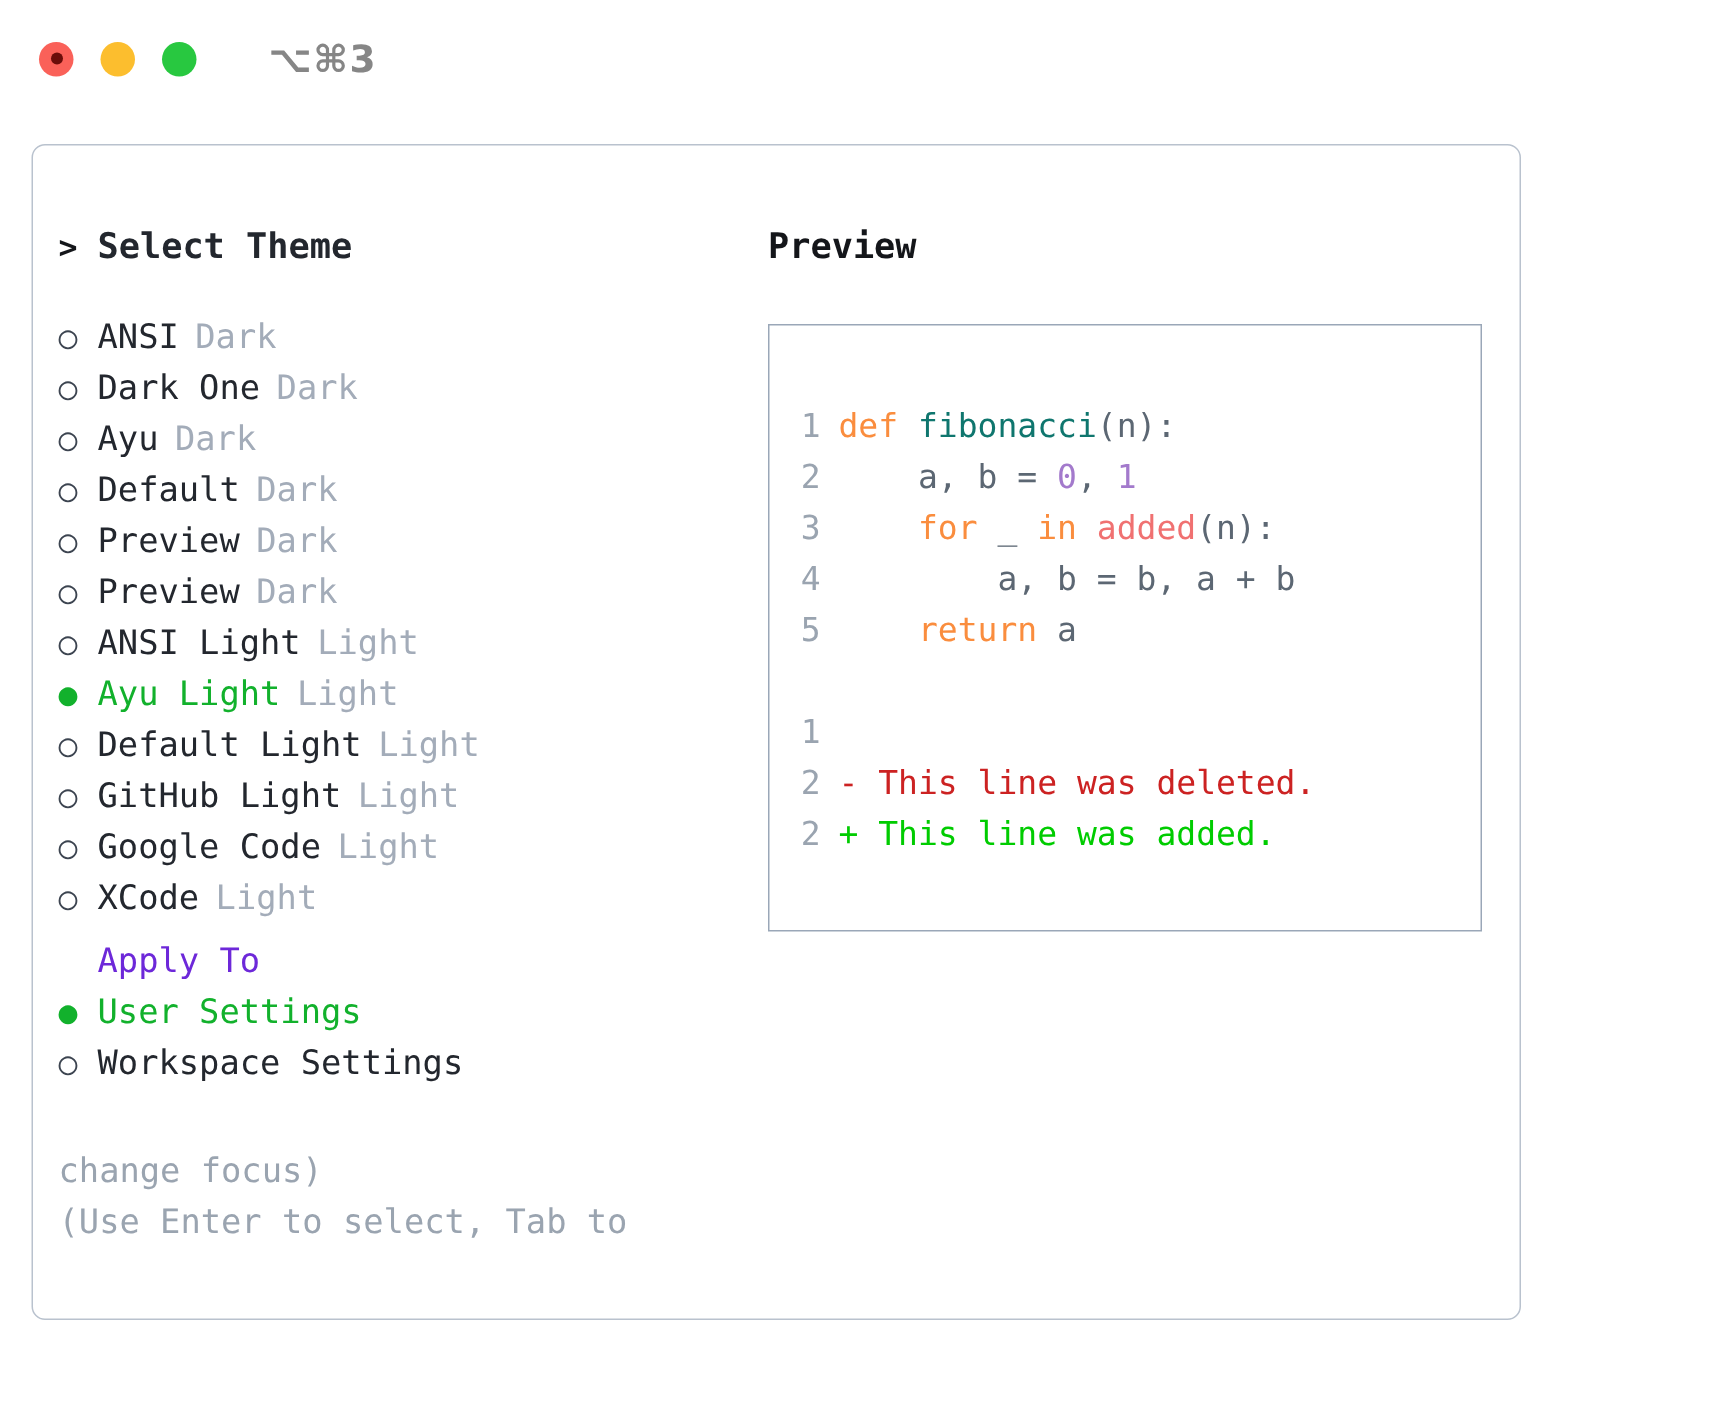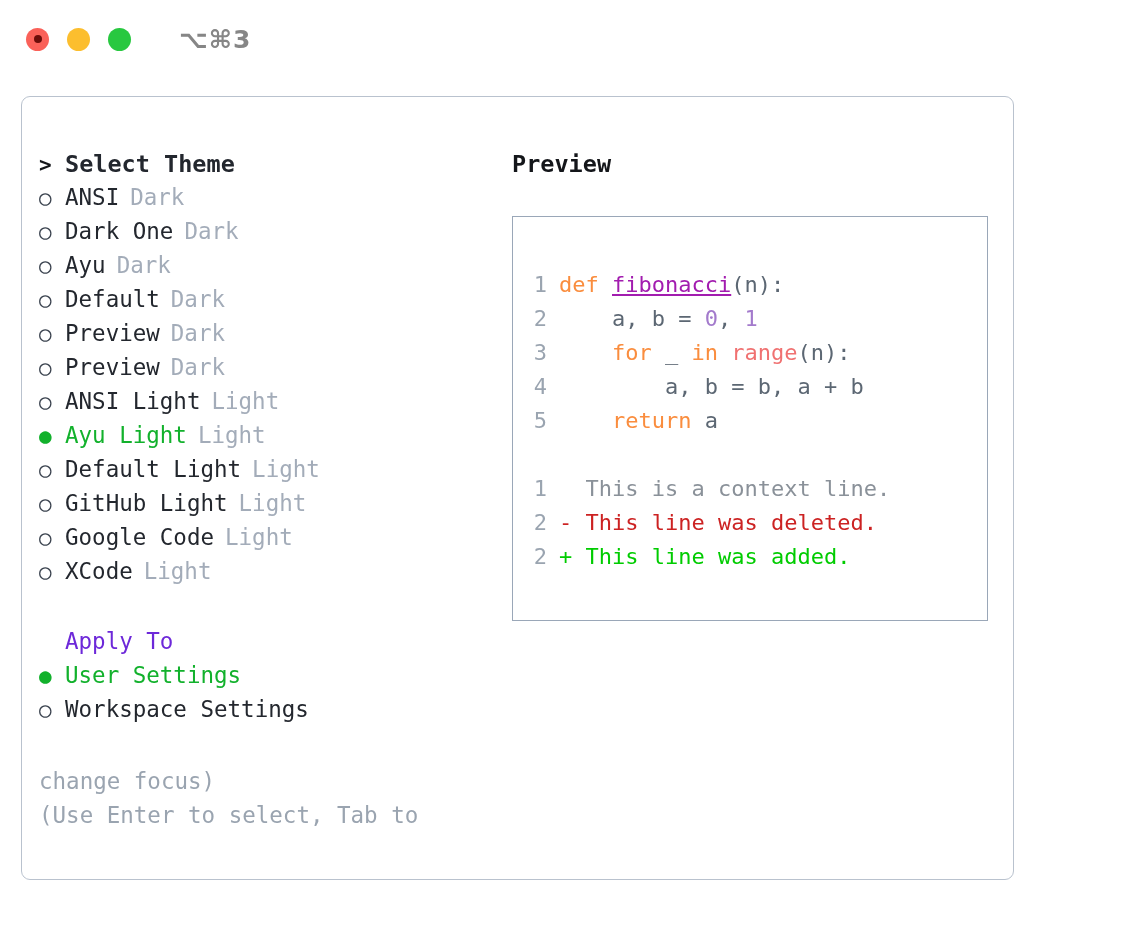--- a/index.html
+++ b/index.html
@@ -71,21 +71,21 @@
   .marker {
     width: 26px;
     flex: 0 0 26px;
     color: #3c4450;
     font-size: 21px;
     line-height: 1;
   }
   .marker.dot-on  { color: #12b12c; }
   .marker.dot-off { color: #3c4450; }
   .row .label { color: #23272e; }
-  .row .variant { color: #a3acb9; margin-left: 11px; }
+  .row .variant { color: #a3acb9; margin-left: 11px; margin-top: 28px; }
   .row.selected .label { color: #12b12c; }
   .row.heading {
     font-weight: 700;
     color: #14161a;
     font-size: 23.5px;
   }
   .row.heading .marker { color: #14161a; font-weight: 700; }
   .row.subheading .label { color: #6d28d9; }
   #applyblock { margin-top: 36px; }
   #hint {
@@ -123,21 +123,21 @@
   }
   .lno {
     width: 46px;
     flex: 0 0 46px;
     text-align: right;
     color: #9aa4b0;
     padding-right: 12px;
   }
   .ctext { color: #5c6773; }
   .kw   { color: #fa8d3e; }
-  .fn   { color: #a21caf; text-decoration: underline; }
+  .fn   { color: #0f766e; }
   .bi   { color: #f07171; }
   .num  { color: #a37acc; }
   .pl   { color: #5c6773; }
   .spacer { height: 34px; }
   .diff-ctx { color: #8a9199; }
   .diff-del { color: #cc2222; }
   .diff-add { color: #00cc00; }
 </style>
 </head>
 <body>
@@ -197,27 +197,27 @@
         </div>
 
       </div>
 
       <div id="right">
         <div id="preview-title">Preview</div>
         <div id="codepanel">
           <div id="code-lines">
               <div class="cline"><span class="lno">1</span><span class="ctext"><span class="kw">def</span><span class="pl"> </span><span class="fn">fibonacci</span><span class="pl">(n):</span></span></div>
               <div class="cline"><span class="lno">2</span><span class="ctext"><span class="pl">    a, b = </span><span class="num">0</span><span class="pl">, </span><span class="num">1</span></span></div>
-              <div class="cline"><span class="lno">3</span><span class="ctext"><span class="pl">    </span><span class="kw">for</span><span class="pl"> _ </span><span class="kw">in</span><span class="pl"> </span><span class="bi">range</span><span class="pl">(n):</span></span></div>
+              <div class="cline"><span class="lno">3</span><span class="ctext"><span class="pl">    </span><span class="kw">for</span><span class="pl"> _ </span><span class="kw">in</span><span class="pl"> </span><span class="bi">added</span><span class="pl">(n):</span></span></div>
               <div class="cline"><span class="lno">4</span><span class="ctext"><span class="pl">        a, b = b, a + b</span></span></div>
               <div class="cline"><span class="lno">5</span><span class="ctext"><span class="pl">    </span><span class="kw">return</span><span class="pl"> a</span></span></div>
             </div>
           <div class="spacer"></div>
           <div id="diff-lines">
-              <div class="cline"><span class="lno">1</span><span class="diff-ctx"> </span><span class="diff-ctx"> This is a context line.</span></div>
+              <div class="cline"><span class="lno">1</span><span class="diff-ctx"> </span></div>
               <div class="cline"><span class="lno">2</span><span class="diff-del">-</span><span class="diff-del"> This line was deleted.</span></div>
               <div class="cline"><span class="lno">2</span><span class="diff-add">+</span><span class="diff-add"> This line was added.</span></div>
             </div>
         </div>
       </div>
 
     </div>
   </div>
 </div>
 

